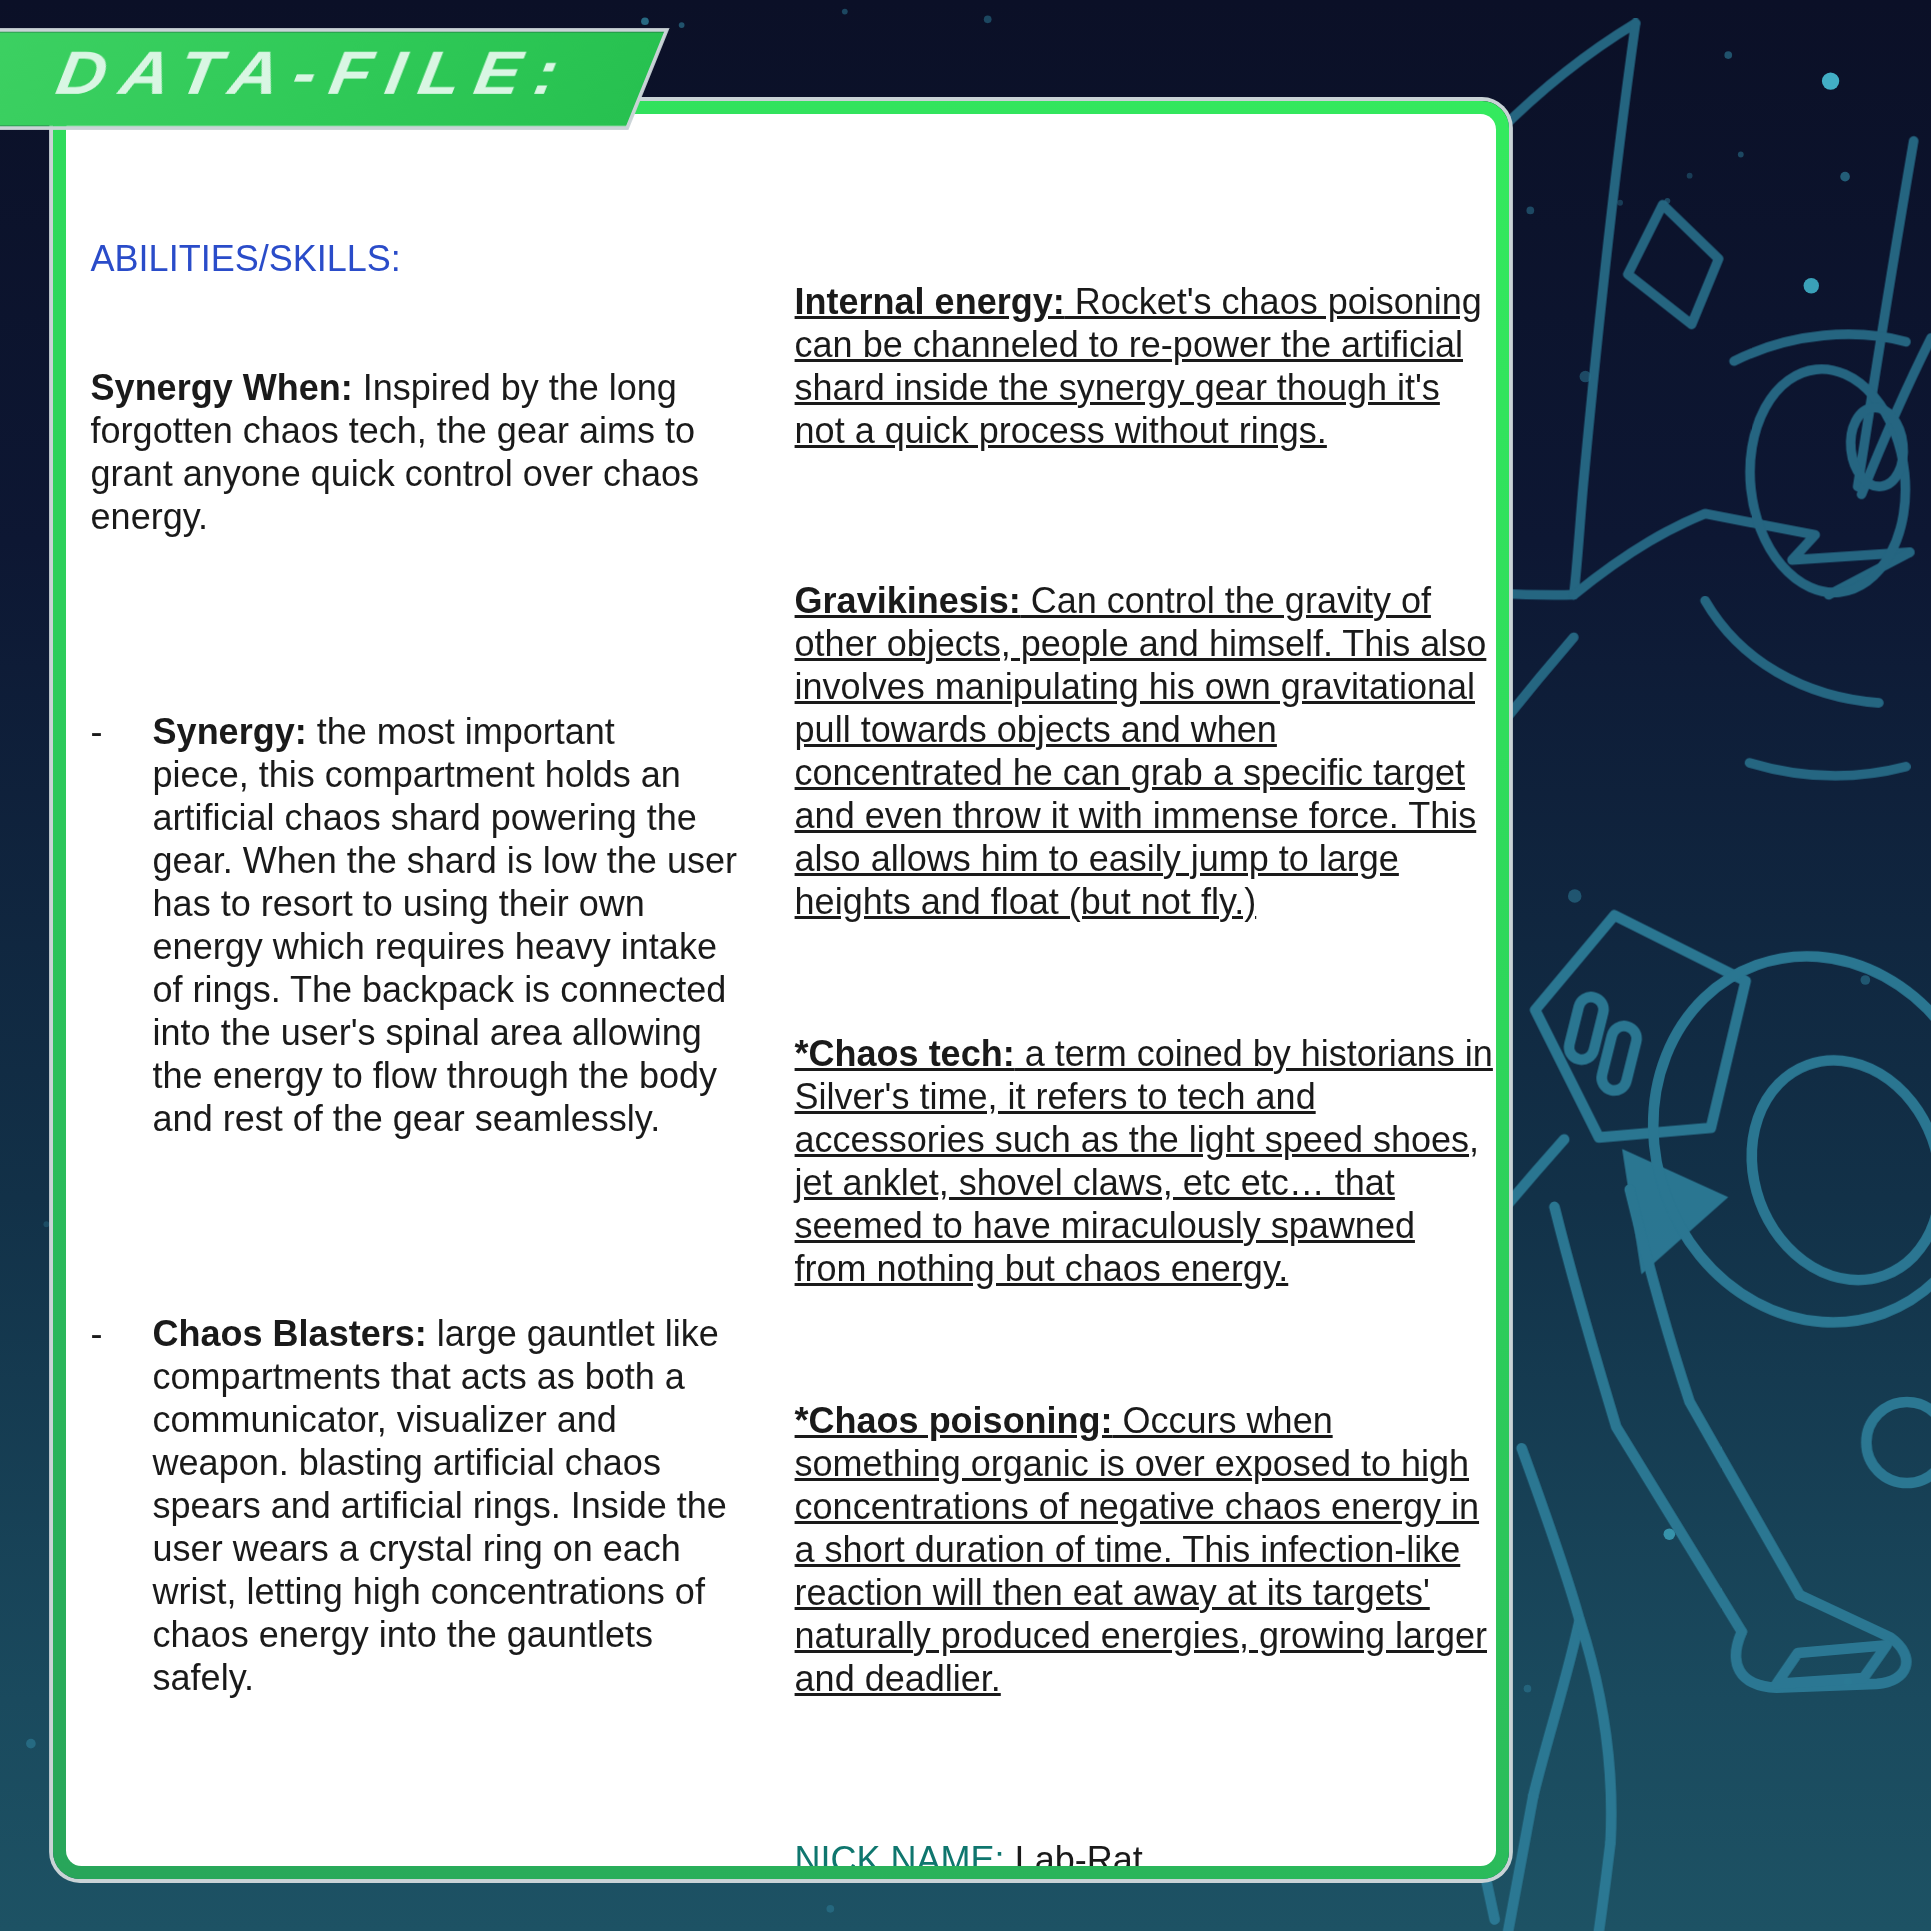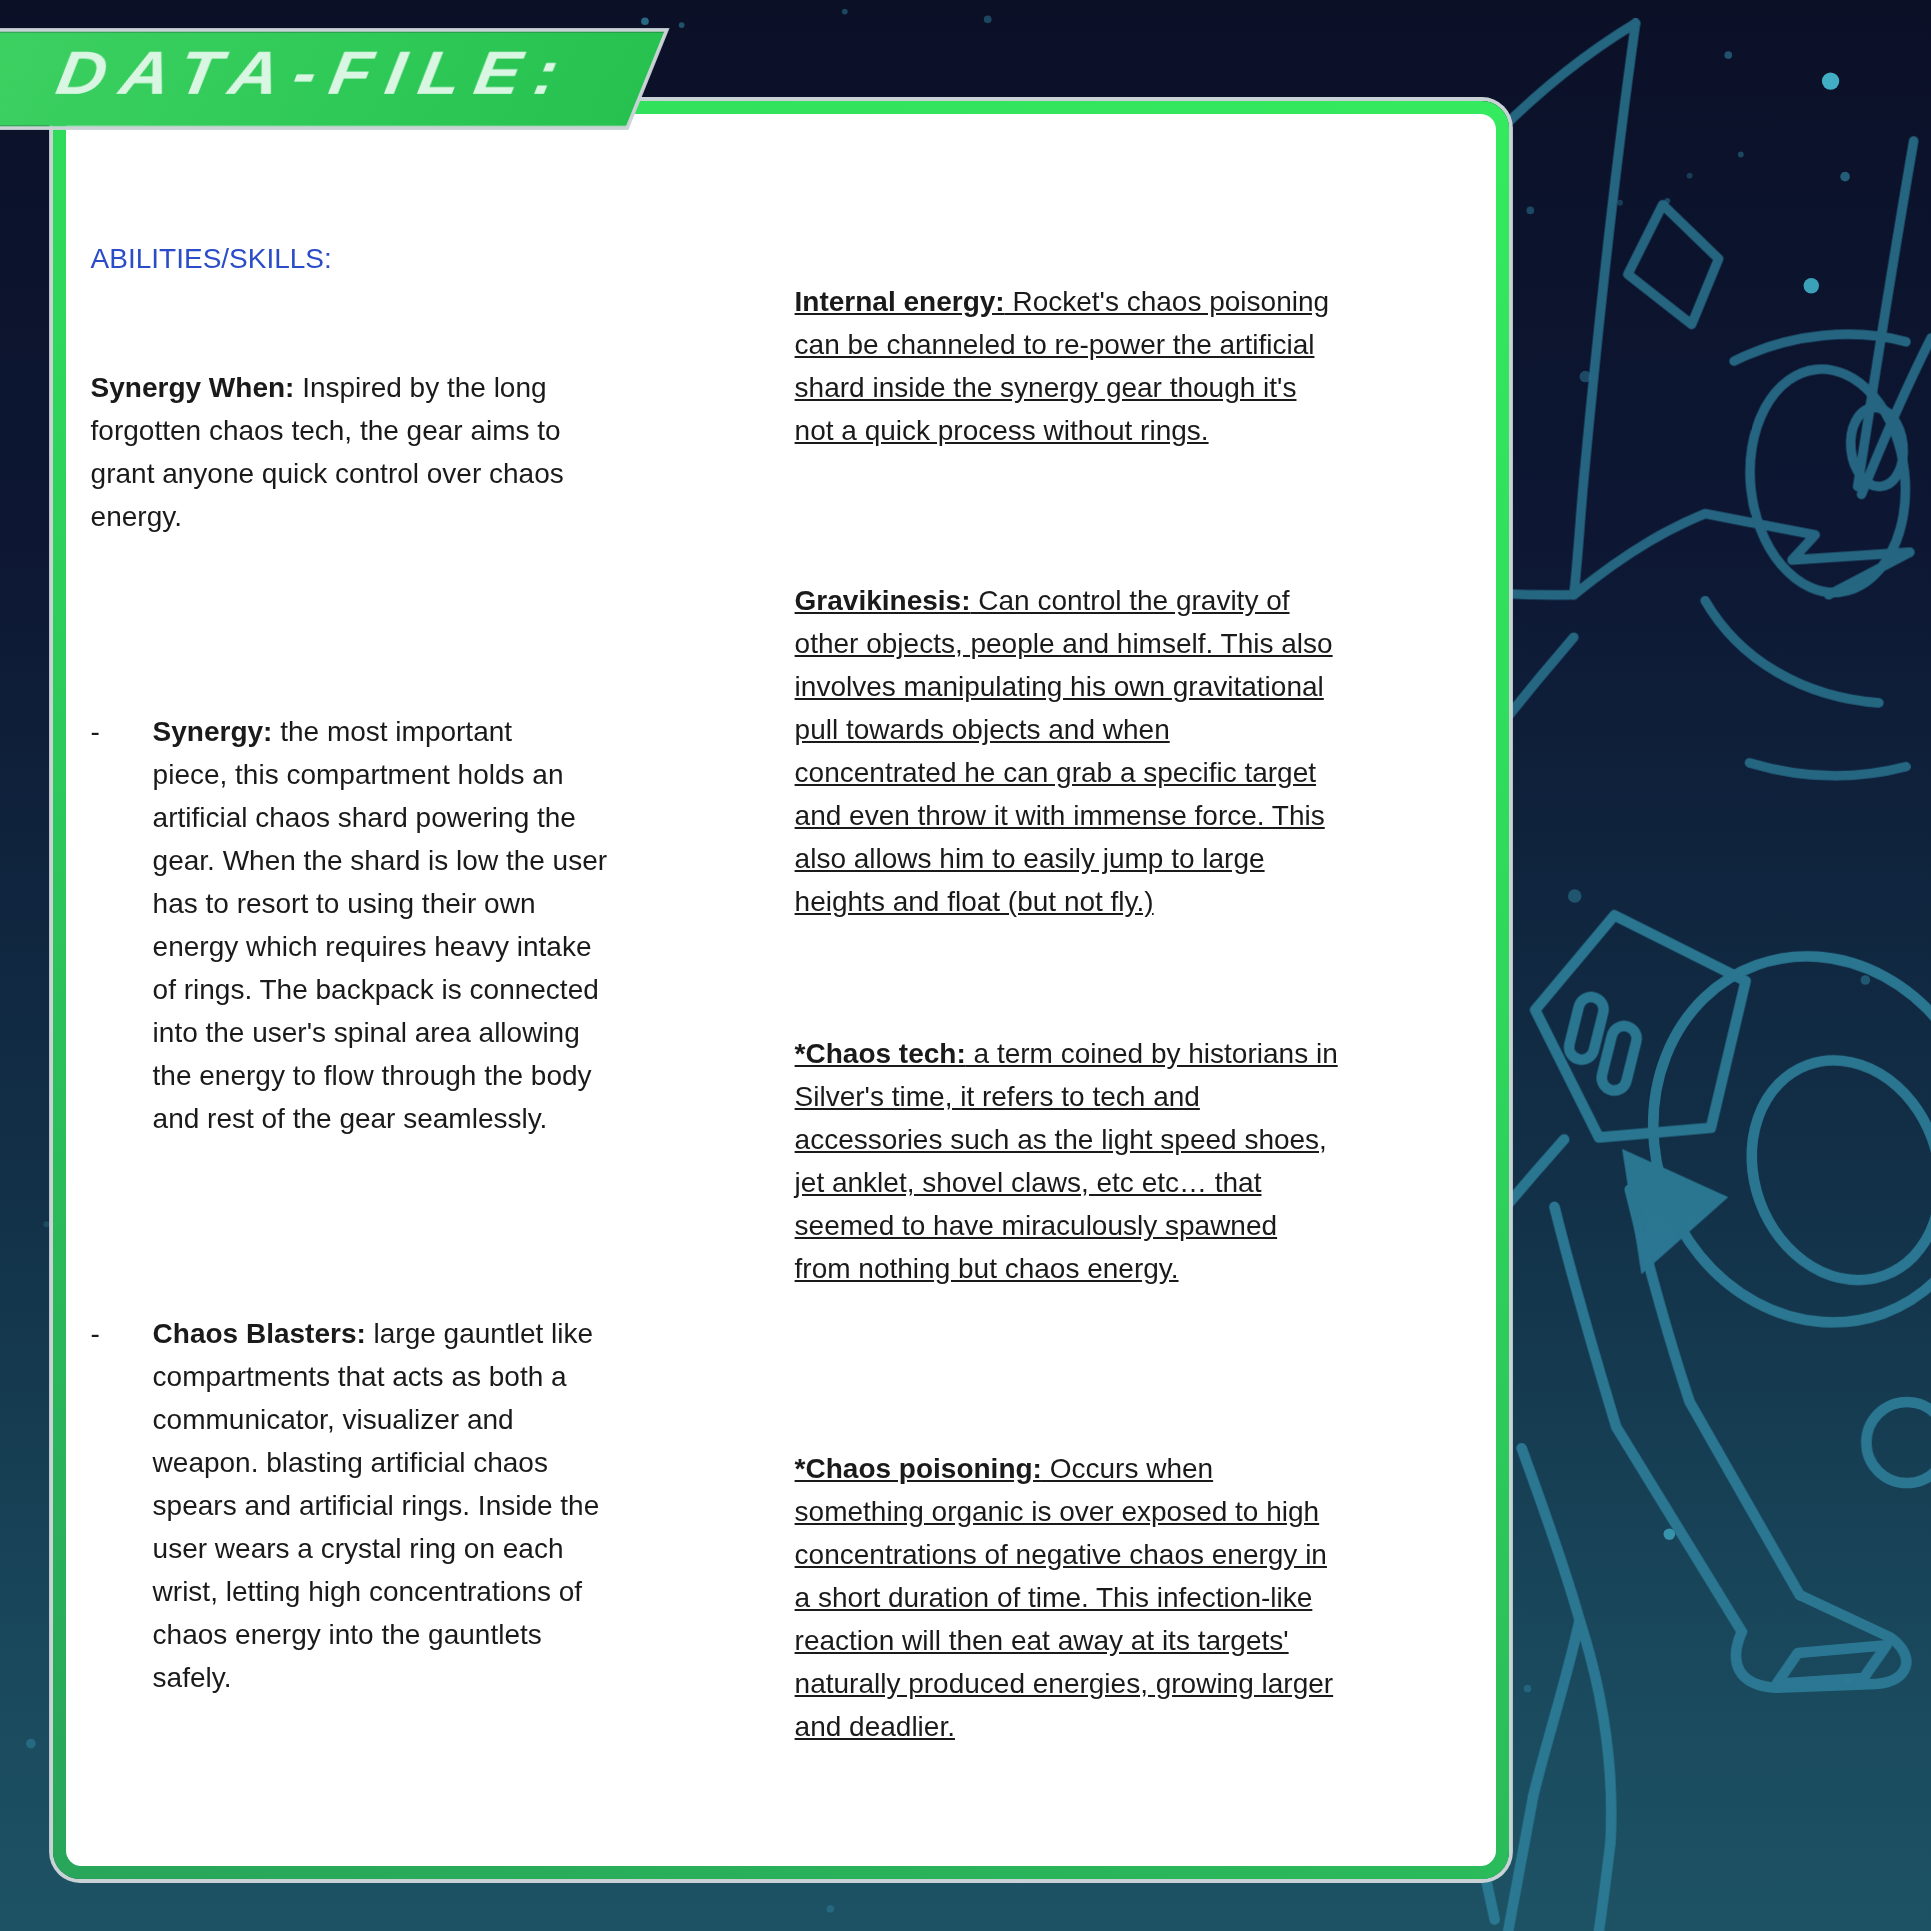--- a/index.html
+++ b/index.html
@@ -6,28 +6,28 @@
   .stage{position:relative;width:1931px;height:1931px;overflow:hidden;
     background:linear-gradient(180deg,#0b1027 0%,#0d1733 28%,#123148 62%,#1a4a5e 88%,#1d5264 100%);
     font-family:"Liberation Sans","DejaVu Sans",sans-serif;}
   .bg-art{position:absolute;inset:0;}
   
   .card{position:absolute;left:53px;top:101px;width:1456px;height:1778px;
     border-radius:27px;padding:12.6px;box-sizing:border-box;
     background:linear-gradient(205deg,#34ea5e 0%,#2ed65b 38%,#28a55a 100%);
     box-shadow:0 0 0 3.9px #c9d3d6;}
   .card-inner{position:relative;width:100%;height:100%;background:#ffffff;border-radius:15.4px;overflow:hidden;}
-  .col{position:absolute;white-space:pre;color:#1a1a1a;font-size:28px;line-height:43px;}
+  .col{position:absolute;white-space:pre;color:#1a1a1a;font-size:36px;line-height:43px;}
   .col-left{left:25px;top:37px;width:637px;}
   .col-right{left:729px;top:80px;width:705px;}
   .heading{color:#2a4cc9;}
   .para{margin:0 0 43px 0;}
   .col-right .para{margin:0 0 23px 0;text-decoration:underline;}
   .col-right .para.first{margin-bottom:41px;}
-  .col-right .para.last{margin-bottom:9.7px;margin-top:48px;}
+  .col-right .para.last{margin-bottom:9.7px;}
   b{font-weight:bold;}
   .bullet{display:flex;margin:0 0 43px 0;}
   .bullet .marker{flex:0 0 62px;}
   .bullet:last-child,.para:last-child{margin-bottom:0;}
   .info-line{line-height:43px;}
   .info-label{color:#0f766e;}
   
   .banner{position:absolute;left:-58px;top:32px;width:722px;height:94px;
     background:linear-gradient(100deg,#3ed163 0%,#30ca58 55%,#27c150 100%);
     transform:skewX(-22deg);transform-origin:left top;

